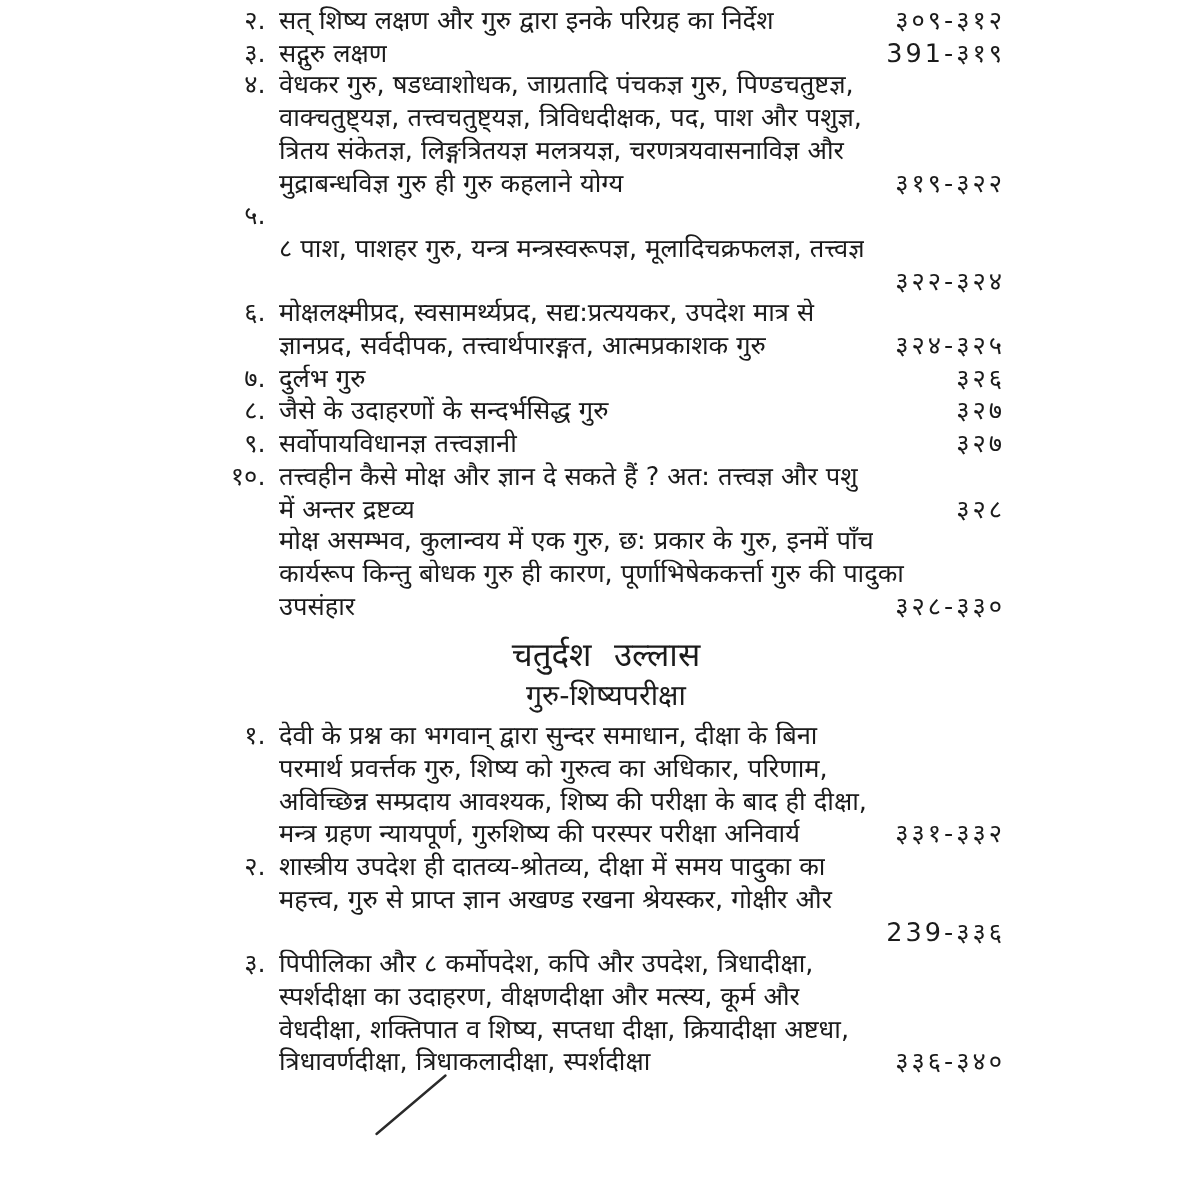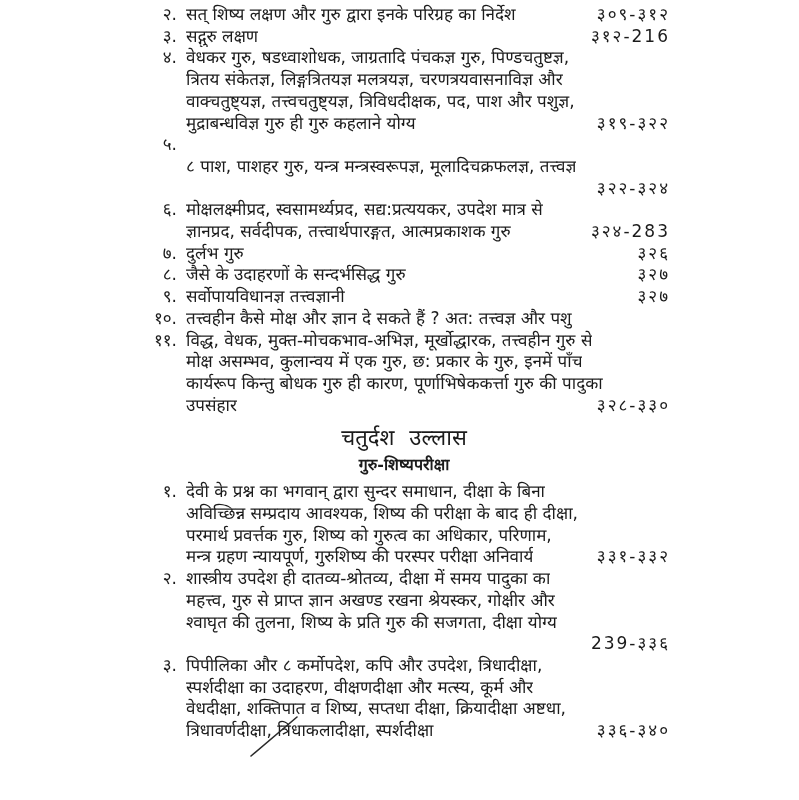--- a/index.html
+++ b/index.html
@@ -42,23 +42,23 @@
   .section-heading {
     text-align: center;
     margin: 7px 0 4px 0;
   }
   .h-title {
     font-size: 22px;
     line-height: 29px;
     word-spacing: 8px;
   }
   .h-sub {
-    font-size: 16px;
+    font-size: 19px;
     line-height: 25px;
-    font-weight: bold;
+    font-weight: normal;
   }
   .pen-mark {
     position: absolute;
     left: 0;
     top: 0;
     pointer-events: none;
   }
 </style>
 </head>
 <body>
@@ -66,33 +66,33 @@
 <div class="page">
   <div class="content">
       <div class="toc-line">
         <span class="num">२.</span>
         <span class="txt">सत् शिष्य लक्षण और गुरु द्वारा इनके परिग्रह का निर्देश</span>
         <span class="pages">३०९-३१२</span>
       </div>
       <div class="toc-line">
         <span class="num">३.</span>
         <span class="txt">सद्गुरु लक्षण</span>
-        <span class="pages">३१२-216</span>
+        <span class="pages">391-३१९</span>
       </div>
       <div class="toc-line">
         <span class="num">४.</span>
         <span class="txt">वेधकर गुरु, षडध्वाशोधक, जाग्रतादि पंचकज्ञ गुरु, पिण्डचतुष्टज्ञ,</span>
       </div>
       <div class="toc-line">
         <span class="num"></span>
+        <span class="txt">वाक्चतुष्ट्यज्ञ, तत्त्वचतुष्ट्यज्ञ, त्रिविधदीक्षक, पद, पाश और पशुज्ञ,</span>
+      </div>
+      <div class="toc-line">
+        <span class="num"></span>
         <span class="txt">त्रितय संकेतज्ञ, लिङ्गत्रितयज्ञ मलत्रयज्ञ, चरणत्रयवासनाविज्ञ और</span>
-      </div>
-      <div class="toc-line">
-        <span class="num"></span>
-        <span class="txt">वाक्चतुष्ट्यज्ञ, तत्त्वचतुष्ट्यज्ञ, त्रिविधदीक्षक, पद, पाश और पशुज्ञ,</span>
       </div>
       <div class="toc-line">
         <span class="num"></span>
         <span class="txt">मुद्राबन्धविज्ञ गुरु ही गुरु कहलाने योग्य</span>
         <span class="pages">३१९-३२२</span>
       </div>
       <div class="toc-line">
         <span class="num">५.</span>
       </div>
       <div class="toc-line">
@@ -103,21 +103,21 @@
         <span class="num"></span>
         <span class="pages">३२२-३२४</span>
       </div>
       <div class="toc-line">
         <span class="num">६.</span>
         <span class="txt">मोक्षलक्ष्मीप्रद, स्वसामर्थ्यप्रद, सद्य:प्रत्ययकर, उपदेश मात्र से</span>
       </div>
       <div class="toc-line">
         <span class="num"></span>
         <span class="txt">ज्ञानप्रद, सर्वदीपक, तत्त्वार्थपारङ्गत, आत्मप्रकाशक गुरु</span>
-        <span class="pages">३२४-283</span>
+        <span class="pages">३२४-३२५</span>
       </div>
       <div class="toc-line">
         <span class="num">७.</span>
         <span class="txt">दुर्लभ गुरु</span>
         <span class="pages">३२६</span>
       </div>
       <div class="toc-line">
         <span class="num">८.</span>
         <span class="txt">जैसे के उदाहरणों के सन्दर्भसिद्ध गुरु</span>
         <span class="pages">३२७</span>
@@ -125,22 +125,23 @@
       <div class="toc-line">
         <span class="num">९.</span>
         <span class="txt">सर्वोपायविधानज्ञ तत्त्वज्ञानी</span>
         <span class="pages">३२७</span>
       </div>
       <div class="toc-line">
         <span class="num">१०.</span>
         <span class="txt">तत्त्वहीन कैसे मोक्ष और ज्ञान दे सकते हैं ? अत: तत्त्वज्ञ और पशु</span>
       </div>
       <div class="toc-line">
-        <span class="num">११.</span>
-        <span class="txt">विद्ध, वेधक, मुक्त-मोचकभाव-अभिज्ञ, मूर्खोद्धारक, तत्त्वहीन गुरु से</span>
+        <span class="num"></span>
+        <span class="txt">में अन्तर द्रष्टव्य</span>
+        <span class="pages">३२८</span>
       </div>
       <div class="toc-line">
         <span class="num"></span>
         <span class="txt">मोक्ष असम्भव, कुलान्वय में एक गुरु, छ: प्रकार के गुरु, इनमें पाँच</span>
       </div>
       <div class="toc-line">
         <span class="num"></span>
         <span class="txt">कार्यरूप किन्तु बोधक गुरु ही कारण, पूर्णाभिषेककर्त्ता गुरु की पादुका</span>
       </div>
       <div class="toc-line">
@@ -151,42 +152,38 @@
       <div class="section-heading">
         <div class="h-title">चतुर्दश उल्लास</div>
         <div class="h-sub">गुरु-शिष्यपरीक्षा</div>
       </div>
       <div class="toc-line">
         <span class="num">१.</span>
         <span class="txt">देवी के प्रश्न का भगवान् द्वारा सुन्दर समाधान, दीक्षा के बिना</span>
       </div>
       <div class="toc-line">
         <span class="num"></span>
+        <span class="txt">परमार्थ प्रवर्त्तक गुरु, शिष्य को गुरुत्व का अधिकार, परिणाम,</span>
+      </div>
+      <div class="toc-line">
+        <span class="num"></span>
         <span class="txt">अविच्छिन्न सम्प्रदाय आवश्यक, शिष्य की परीक्षा के बाद ही दीक्षा,</span>
-      </div>
-      <div class="toc-line">
-        <span class="num"></span>
-        <span class="txt">परमार्थ प्रवर्त्तक गुरु, शिष्य को गुरुत्व का अधिकार, परिणाम,</span>
       </div>
       <div class="toc-line">
         <span class="num"></span>
         <span class="txt">मन्त्र ग्रहण न्यायपूर्ण, गुरुशिष्य की परस्पर परीक्षा अनिवार्य</span>
         <span class="pages">३३१-३३२</span>
       </div>
       <div class="toc-line">
         <span class="num">२.</span>
         <span class="txt">शास्त्रीय उपदेश ही दातव्य-श्रोतव्य, दीक्षा में समय पादुका का</span>
       </div>
       <div class="toc-line">
         <span class="num"></span>
         <span class="txt">महत्त्व, गुरु से प्राप्त ज्ञान अखण्ड रखना श्रेयस्कर, गोक्षीर और</span>
-      </div>
-      <div class="toc-line">
-        <span class="num"></span>
-        <span class="txt">श्वाघृत की तुलना, शिष्य के प्रति गुरु की सजगता, दीक्षा योग्य</span>
       </div>
       <div class="toc-line">
         <span class="num"></span>
         <span class="pages">239-३३६</span>
       </div>
       <div class="toc-line">
         <span class="num">३.</span>
         <span class="txt">पिपीलिका और ८ कर्मोपदेश, कपि और उपदेश, त्रिधादीक्षा,</span>
       </div>
       <div class="toc-line">

